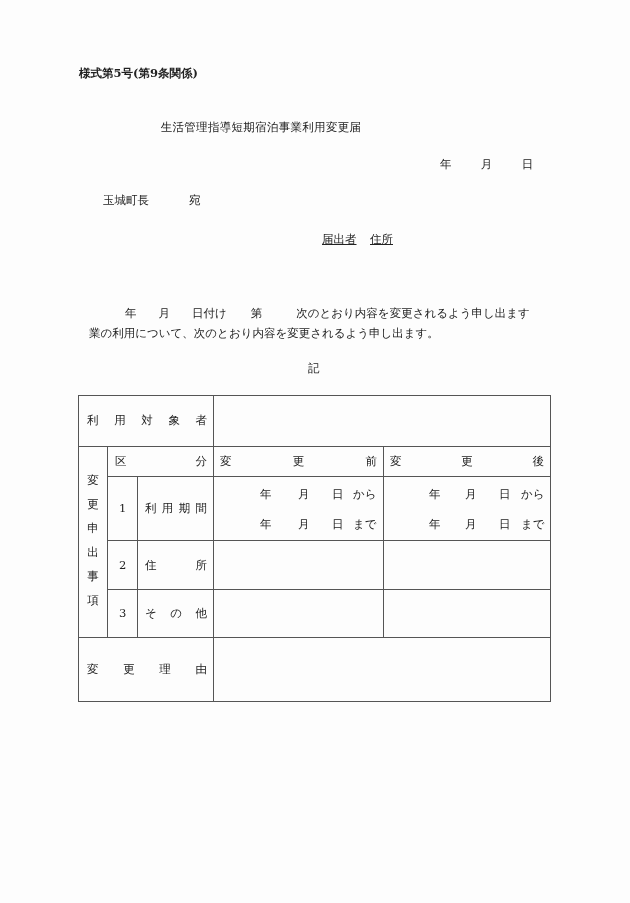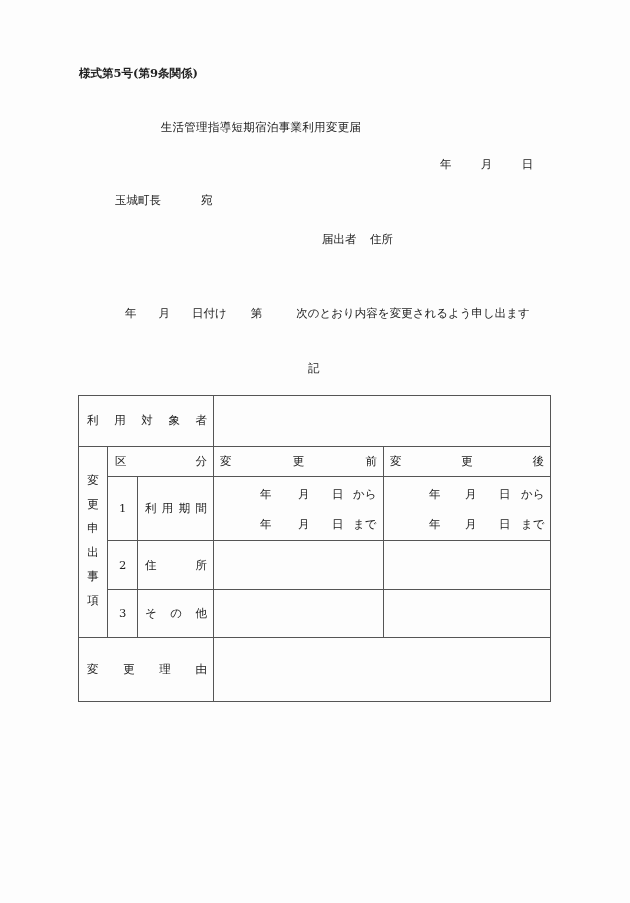--- a/index.html
+++ b/index.html
@@ -6,24 +6,24 @@
     body {
       width: 630px; height: 903px; background: #fdfdfd; position: relative;
       font-family: "DejaVu Serif", "Liberation Serif", serif; color: #222;
       font-size: 11.5px; overflow: hidden;
     }
     .abs { position: absolute; white-space: nowrap; }
     .form-no { left: 79px; top: 66px; font-weight: bold; }
     .title { left: 0; width: 522px; top: 120px; text-align: center; letter-spacing: 0.3px; }
     .date-line { top: 157px; left: 440px; }
     .date-line span { display: inline-block; }
-    .addressee { left: 103px; top: 193px; margin-left: 12px; }
+    .addressee { left: 103px; top: 193px; }
     .addressee .suffix { margin-left: 40px; }
     .applicant { left: 322px; top: 230px; line-height: 18.5px; }
-    .applicant .row { display: flex; }
+    .applicant .row { display: flex; text-decoration: underline; }
     .applicant .lbl { width: 48px; }
     .applicant .dash { margin-left: 46px; }
     .body-text { left: 89px; top: 303px; line-height: 20px; }
     .body-text .l1 { padding-left: 36px; }
     .gap { display: inline-block; }
     .ki { left: 308px; top: 361px; }
 
     .tbl { position: absolute; left: 78px; top: 395px; width: 473px; height: 307px; border: 1px solid #555; box-sizing: border-box; }
     .line-h { position: absolute; height: 0; border-top: 1px solid #555; }
     .line-v { position: absolute; width: 0; border-left: 1px solid #555; }
@@ -54,20 +54,21 @@
   <div class="row">
       <span class="lbl">届出者</span>
       <span>住所</span>
     </div>
 </div>
 
 <div class="abs body-text">
   <div class="l1">
     <span>年</span><span class="gap" style="width:22px"></span><span>月</span><span class="gap" style="width:22px"></span><span>日付け</span><span class="gap" style="width:24px"></span><span>第</span><span class="gap" style="width:34px"></span><span>次のとおり内容を変更されるよう申し出ます</span>
   </div>
+  <div>業の利用について、次のとおり内容を変更されるよう申し出ます。</div>
 </div>
 
 <div class="abs ki">記</div>
 
 <div class="tbl">
 
   <div class="line-h" style="left:0;width:471px;top:50px"></div>
   <div class="line-h" style="left:28px;width:443px;top:80px"></div>
   <div class="line-h" style="left:28px;width:443px;top:144px"></div>
   <div class="line-h" style="left:28px;width:443px;top:193px"></div>

